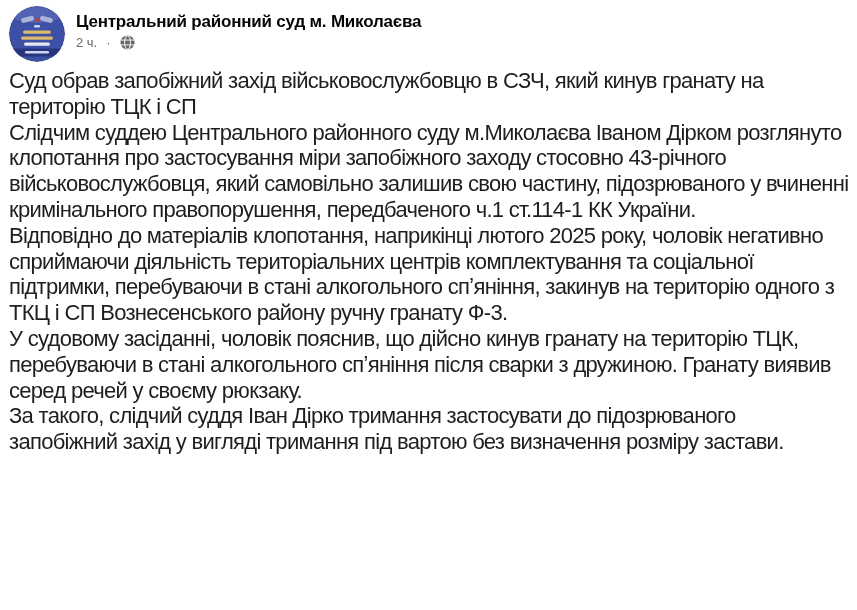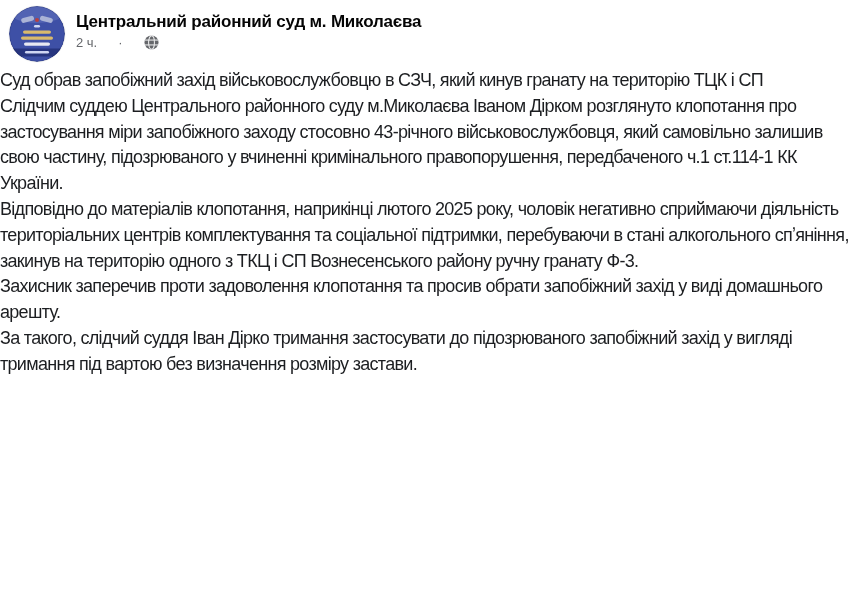--- a/index.html
+++ b/index.html
@@ -44,33 +44,33 @@
     font-weight: bold;
     letter-spacing: -0.2px;
     color: #050505;
     line-height: 21px;
     cursor: pointer;
     white-space: nowrap;
   }
   .meta-row {
     display: flex;
     align-items: center;
-    gap: 20px;
+    gap: 8px;
     margin-top: 3px;
     color: #65676b;
     font-size: 13px;
     line-height: 15px;
     cursor: pointer;
   }
   .meta-dot { margin: 0 1px; }
   .globe-icon { display: inline-flex; align-items: center; }
   .post-body {
-    padding: 6px 8px 0 0;
+    padding: 6px 8px 0 9px;
     color: #1c1e21;
-    font-size: 18px;
+    font-size: 22px;
     letter-spacing: -0.7px;
     line-height: 25.8px;
   }
   .para { margin: 0; }
 </style>
 </head>
 <body>
 
 <article class="post-card">
 
@@ -117,17 +117,17 @@
         </span>
       </div>
     </div>
 
   </header>
 
   <div class="post-body">
     <div class="para">Суд обрав запобіжний захід військовослужбовцю в СЗЧ, який кинув гранату на територію ТЦК і СП</div>
     <div class="para">Слідчим суддею Центрального районного суду м.Миколаєва Іваном Дірком розглянуто клопотання про застосування міри запобіжного заходу стосовно 43-річного військовослужбовця, який самовільно залишив свою частину, підозрюваного у вчиненні кримінального правопорушення, передбаченого ч.1 ст.114-1 КК України.</div>
     <div class="para">Відповідно до матеріалів клопотання, наприкінці лютого 2025 року, чоловік негативно сприймаючи діяльність територіальних центрів комплектування та соціальної підтримки, перебуваючи в стані алкогольного спʼяніння, закинув на територію одного з ТКЦ і СП Вознесенського району ручну гранату Ф-3.</div>
-    <div class="para">Захисник заперечив проти задоволення клопотання та просив обрати запобіжний захід у виді домашнього арешту.</div>
+    <div class="para">У судовому засіданні, чоловік пояснив, що дійсно кинув гранату на територію ТЦК, перебуваючи в стані алкогольного спʼяніння після сварки з дружиною. Гранату виявив серед речей у своєму рюкзаку.</div>
     <div class="para">За такого, слідчий суддя Іван Дірко тримання застосувати до підозрюваного запобіжний захід у вигляді тримання під вартою без визначення розміру застави.</div>
   </div>
 
 </article>
 
 </body></html>

